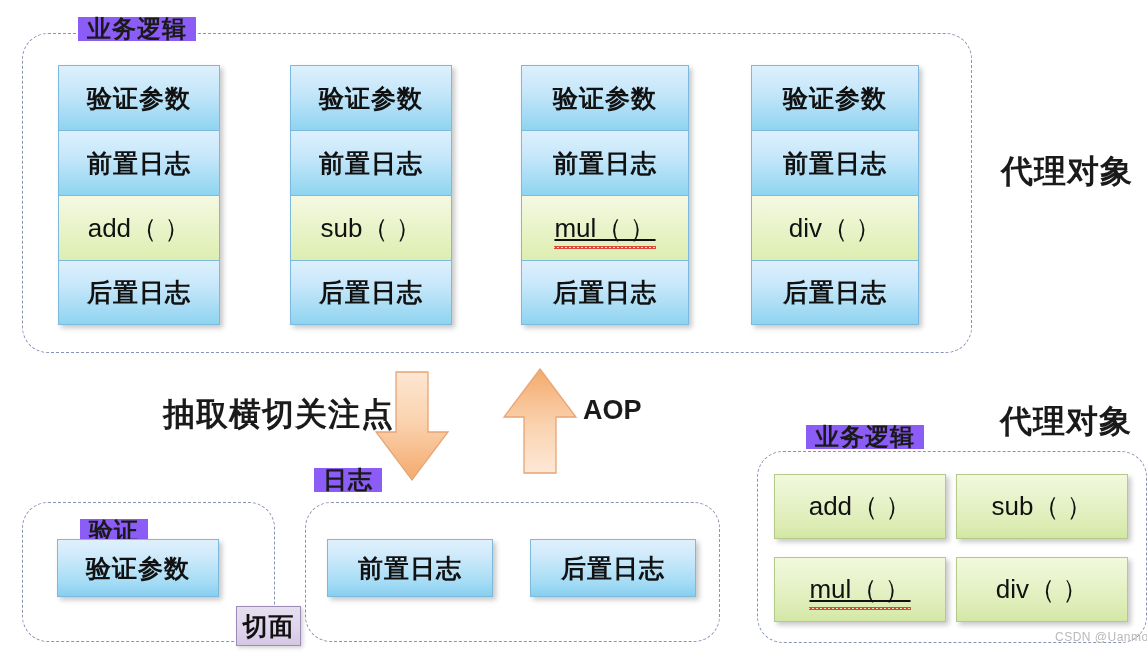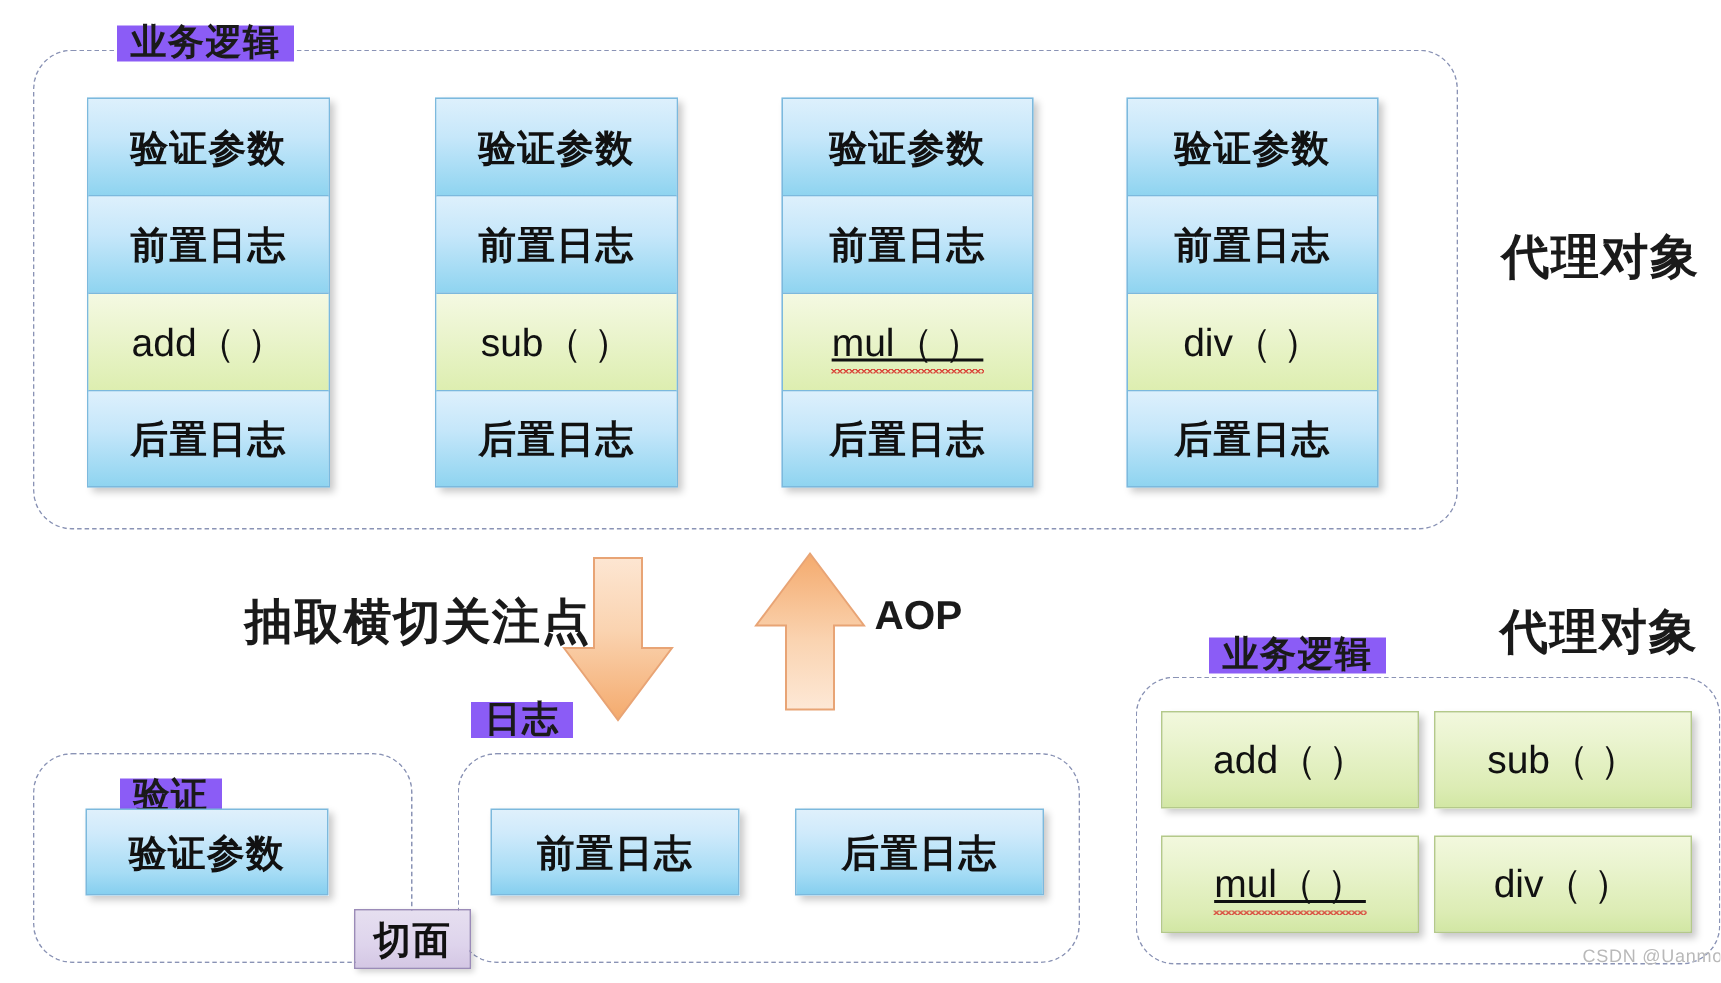--- a/index.html
+++ b/index.html
@@ -226,21 +226,21 @@
   <div class="group-title" style="left:80px; top:487px;margin-top:32px;">验证</div>
 
   <div class="cell cell-blue boxed" style="left:57px; top:539px; width:162px; height:58px;">验证参数</div>
 
   <div class="group" style="left:305px; top:502px; width:415px; height:140px;"></div>
   <div class="group-title" style="left:314px; top:468px;">日志</div>
 
   <div class="cell cell-blue boxed" style="left:327px; top:539px; width:166px; height:58px;">前置日志</div>
   <div class="cell cell-blue boxed" style="left:530px; top:539px; width:166px; height:58px;">后置日志</div>
 
-  <div class="badge" style="left:236px; top:606px; width:78px; height:40px;">切面</div>
+  <div class="badge" style="left:236px; top:606px; width:65px; height:40px;">切面</div>
 
   <div class="label" style="left:1000px; top:405px;">代理对象</div>
 
   <div class="group" style="left:757px; top:451px; width:390px; height:192px;"></div>
   <div class="group-title" style="left:806px; top:425px;">业务逻辑</div>
 
   <div class="cell cell-green boxed" style="left:774px; top:474px; width:172px; height:65px;">add（ ）</div>
   <div class="cell cell-green boxed" style="left:956px; top:474px; width:172px; height:65px;">sub（ ）</div>
   <div class="cell cell-green boxed" style="left:774px; top:557px; width:172px; height:65px;">
     <span class="squiggle underline-mul">mul（ ）</span>

